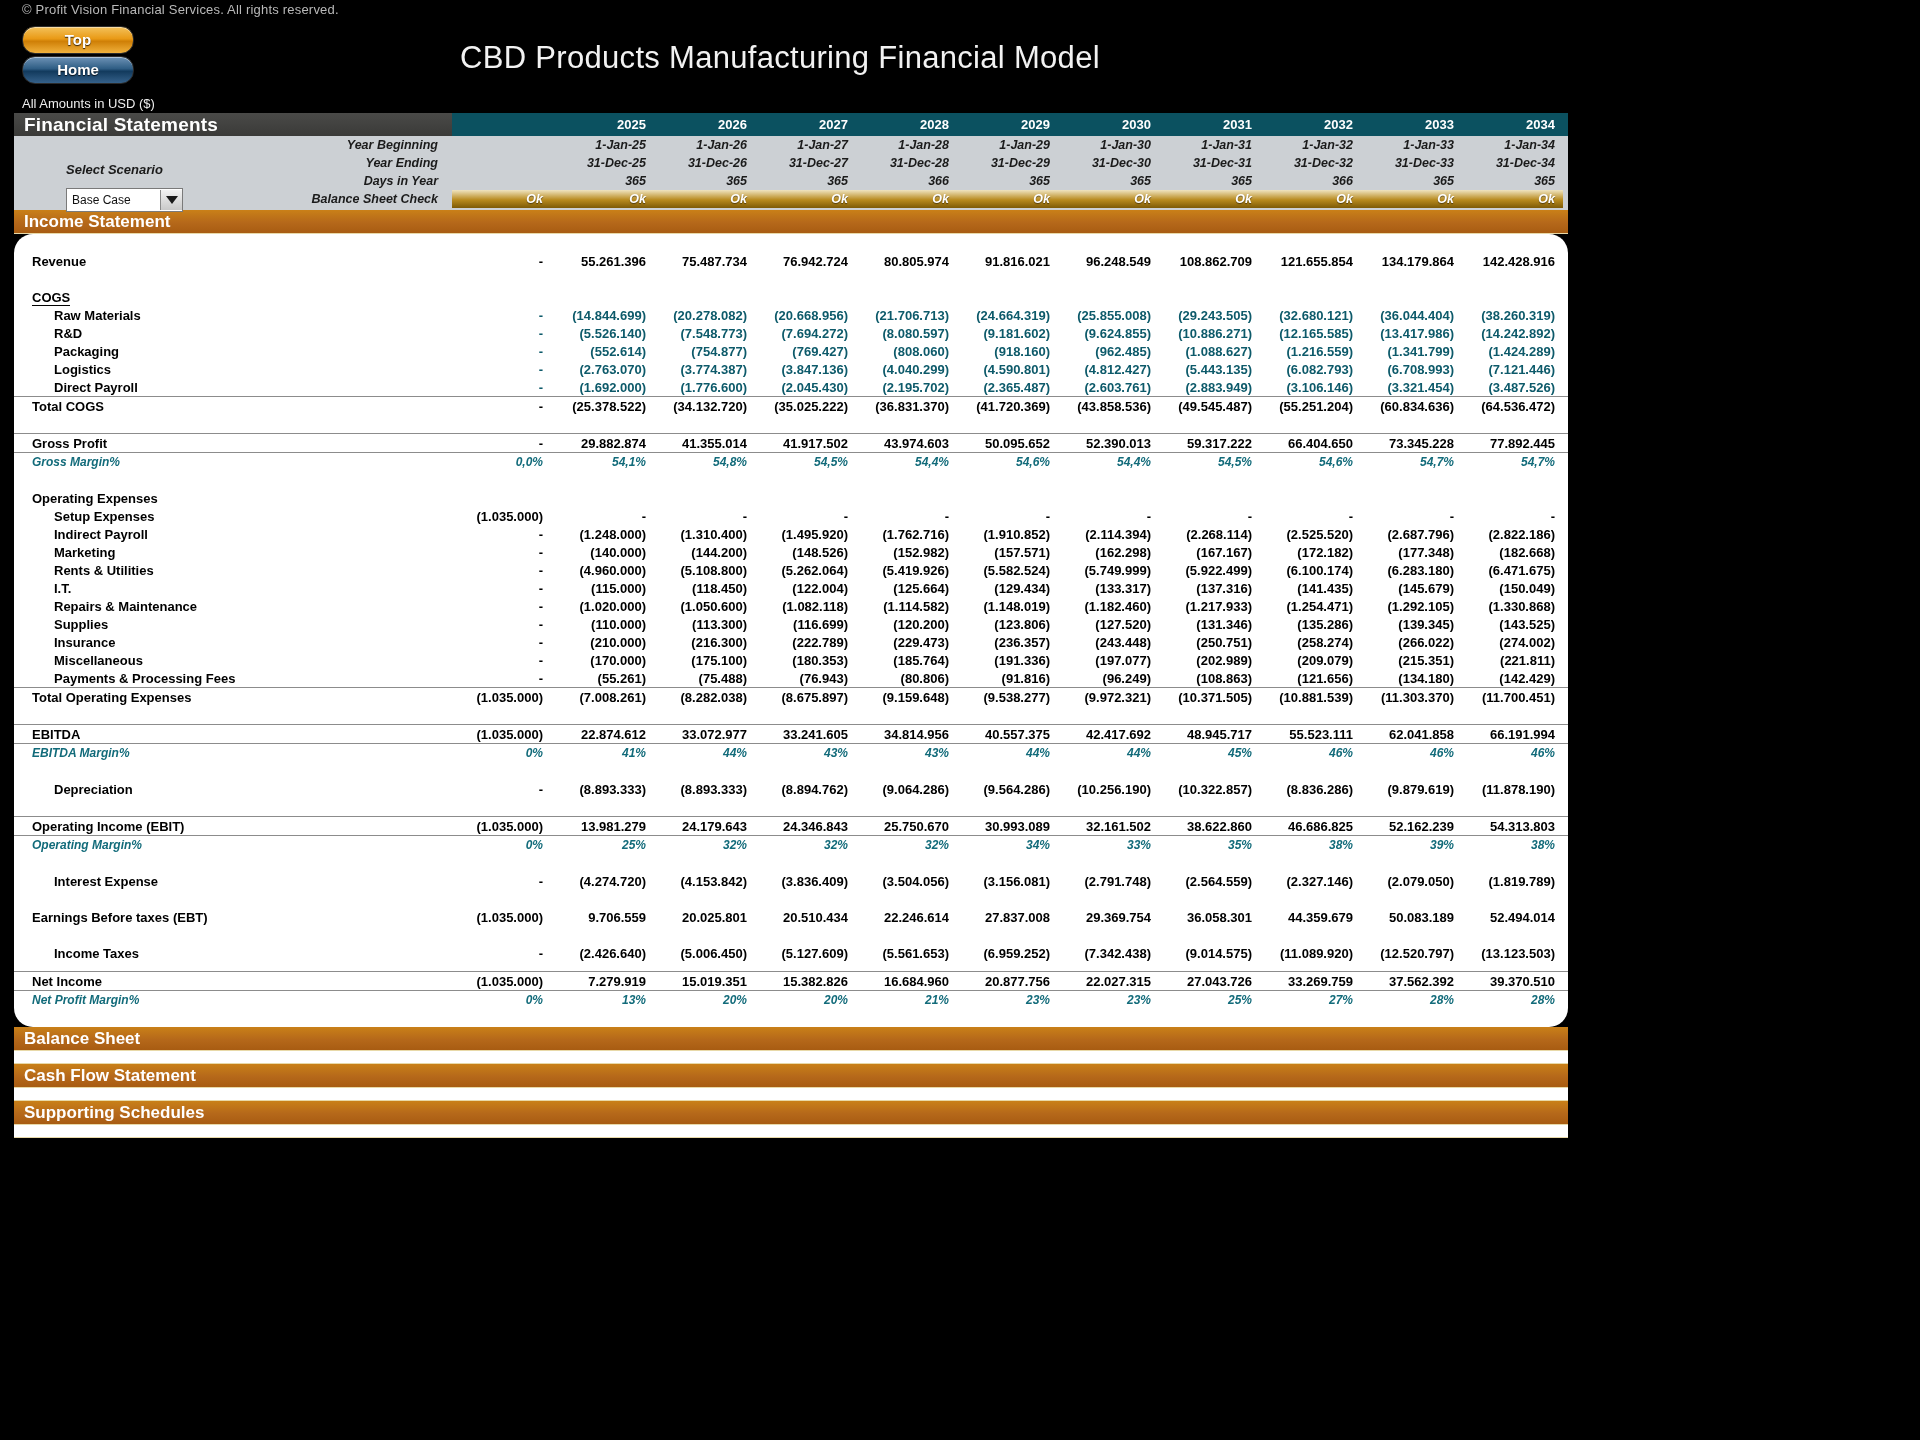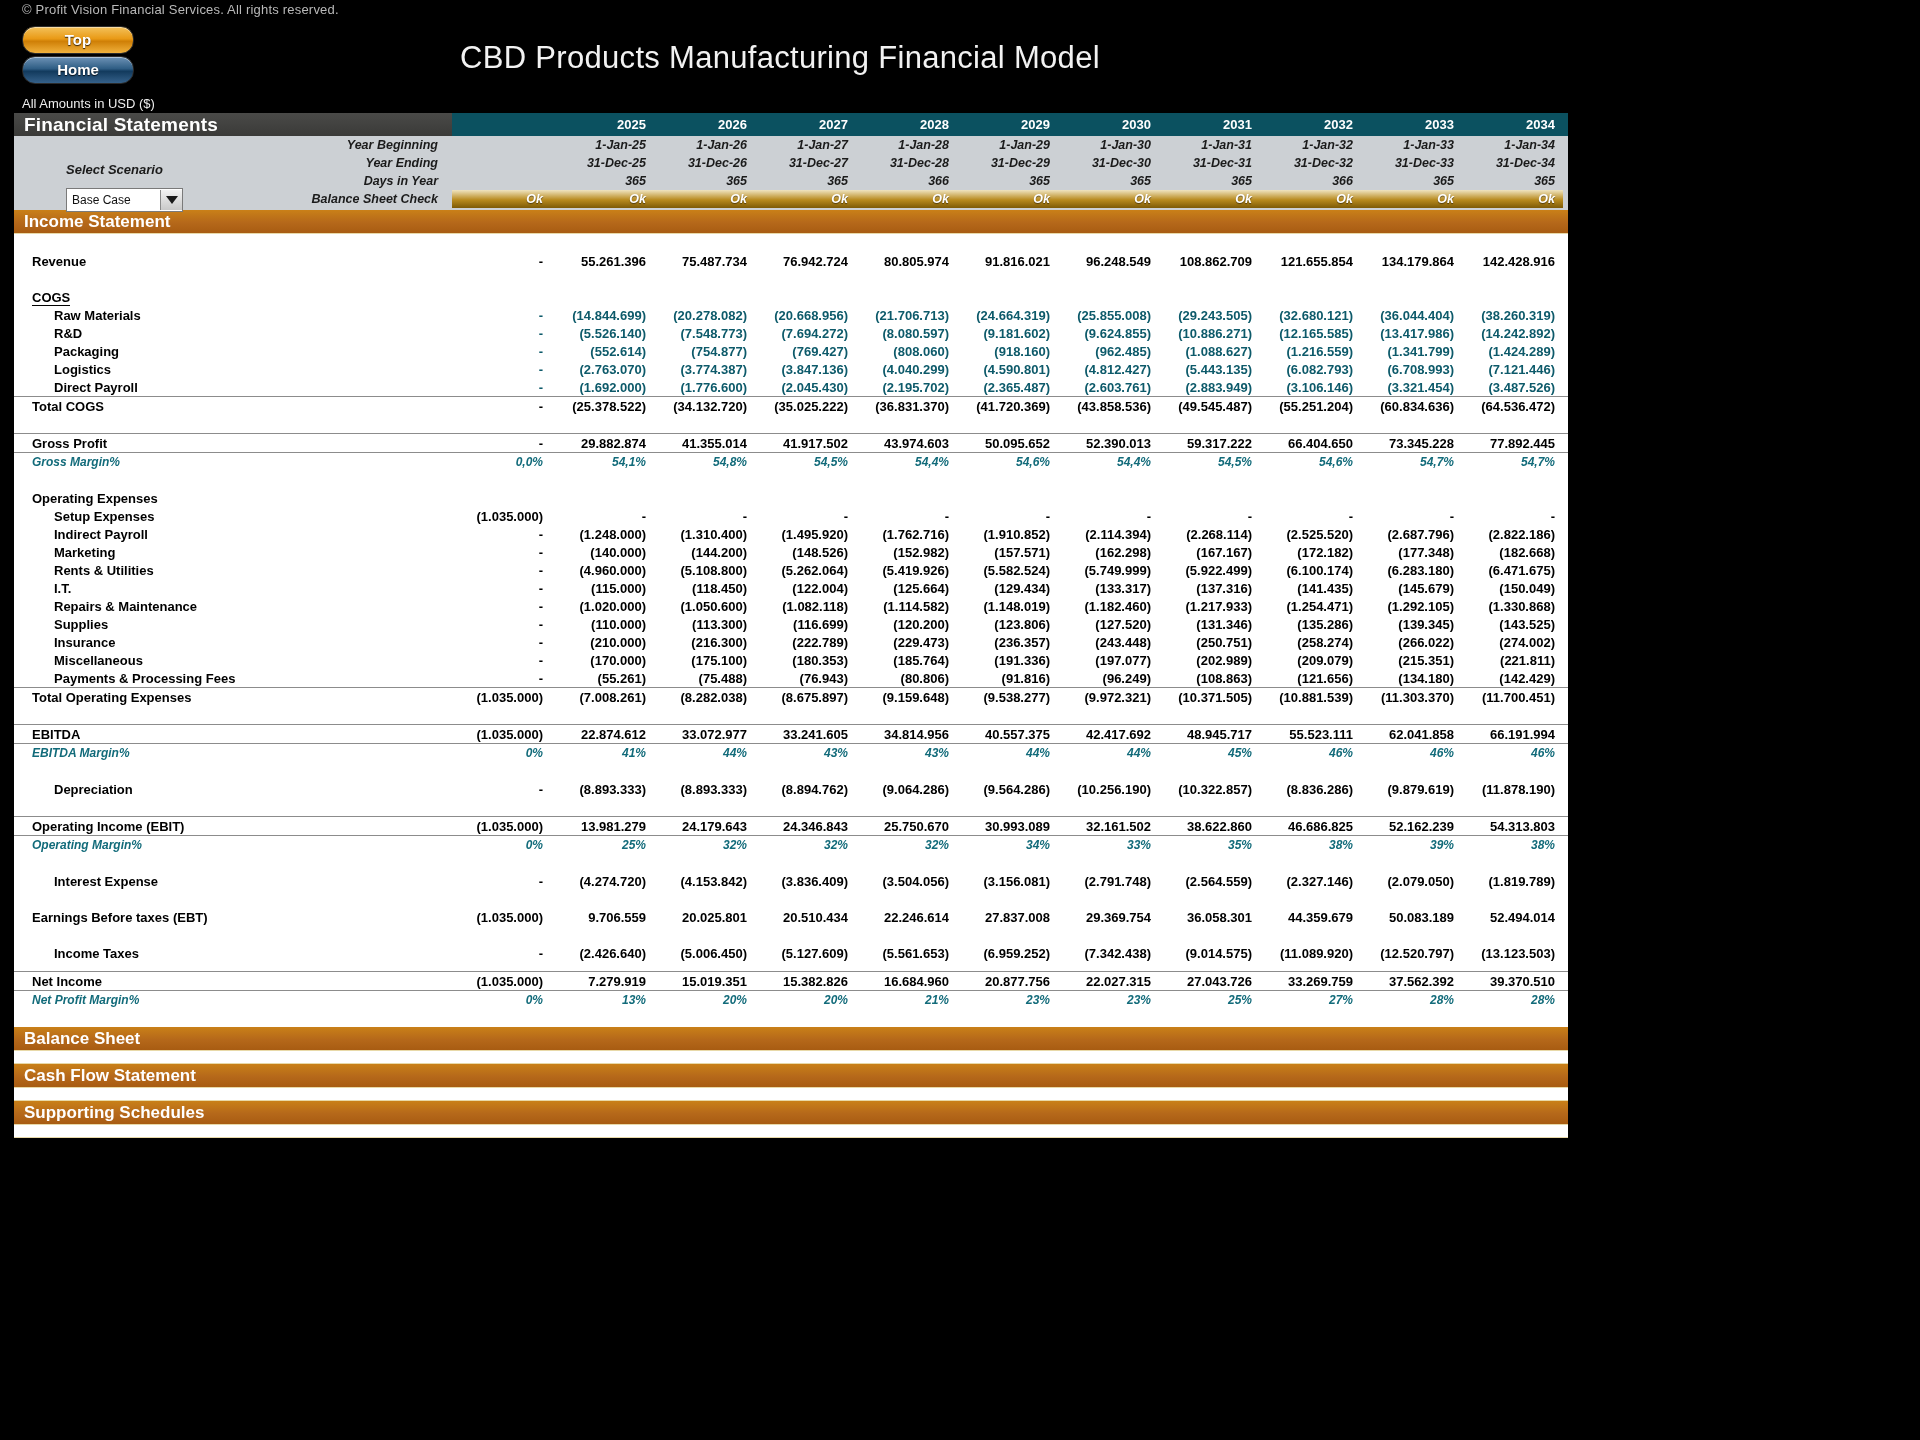--- a/index.html
+++ b/index.html
@@ -107,21 +107,21 @@
 
   
   .band{
     height:24px;display:flex;align-items:center;
     background:linear-gradient(to bottom,#c98018 0%,#b5681a 55%,#a85c12 100%);
     color:#fff;font-size:17px;font-weight:bold;padding-left:10px;box-sizing:border-box;
     border-bottom:1px solid #e8d9a8;
   }
 
   
-  .body{background:#fff;}
+  .body{background:#fff;border-radius:19px;}
   .body .row{height:18px;font-size:13px;}
   .body .lbl{padding-left:18px;color:#000;font-weight:bold;}
   .body .c,.body .c0{color:#000;font-weight:bold;}
   .indent1 .lbl{padding-left:40px;}
   .spacer{height:18px;}
   .spacer-sm{height:9px;}
   .underlined .lbl{display:inline-block;}
   .underlined .lbl span{border-bottom:1.5px solid #000;}
 
   .pct .lbl{font-style:italic;color:#126b7a;font-size:12px;}

